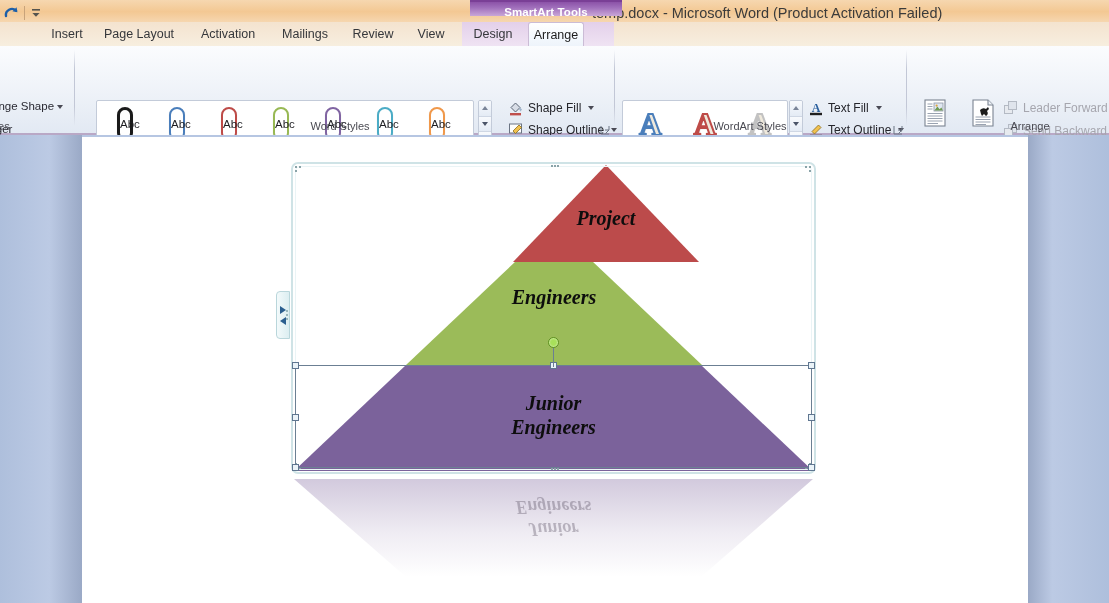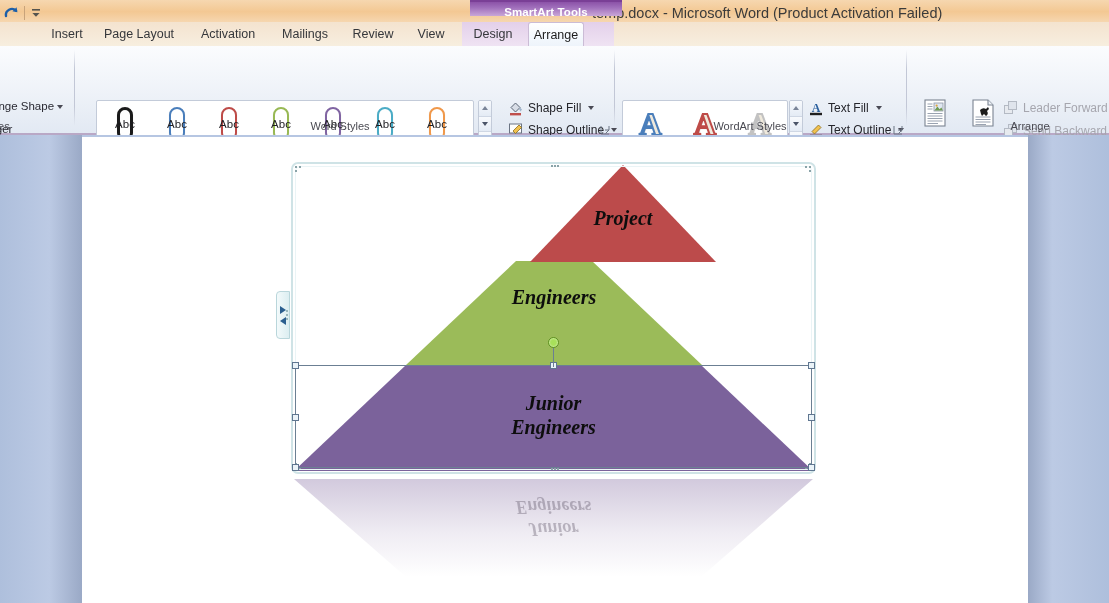--- a/index.html
+++ b/index.html
@@ -83,21 +83,21 @@
 
   
   .gallery {
     position: absolute; left: 96px; top: 54px; width: 378px; height: 48px;
     background: #ffffff; border: 1px solid #c3cbd9; border-radius: 2px;
     display: flex; align-items: center; padding: 0 2px;
   }
   .swatch-cell { width: 52px; height: 44px; display: flex; align-items: center; justify-content: center; }
   .swatch {
     width: 16px; height: 34px; border-radius: 8px; background: #fff;
-    display: flex; align-items: center; justify-content: center;
+    display: flex; align-items: center; 
     font-size: 11.5px; color: #1e1e22;
     box-shadow: 0 1px 1px rgba(0,0,0,.18);
   }
   .gal-scroll {
     position: absolute; left: 478px; top: 54px; width: 14px; height: 48px;
     display: flex; flex-direction: column;
     border: 1px solid #c3cbd9; border-radius: 2px; overflow: hidden;
   }
   .gal-btn { flex: 1; background: linear-gradient(to bottom,#f8fafd,#e4ebf5);
              border-bottom: 1px solid #cfd7e4; position: relative; }
@@ -509,21 +509,21 @@
 
     <div class="tier" style="left:115px; top:99px;">
       <svg width="296" height="106" viewBox="0 0 296 106">
         <polygon points="0,104 296,104 186,0 110,0" fill="#9bbb59"></polygon>
       </svg>
       <div class="tier-txt" style="top:24px; font-size:20px; width:296px;">
         <div>Engineers</div>
       </div>
     </div>
 
-    <div class="tier" style="left:239px; top:3px;">
+    <div class="tier" style="left:222px; top:3px;">
       <svg width="186" height="99" viewBox="0 0 186 99">
         <polygon points="0,97 186,97 93,0" fill="#bc4b4b"></polygon>
       </svg>
       <div class="tier-txt" style="top:41px; font-size:20px; width:186px;">
         <div>Project</div>
       </div>
     </div>
   </div>
 
   <div class="reflection">

